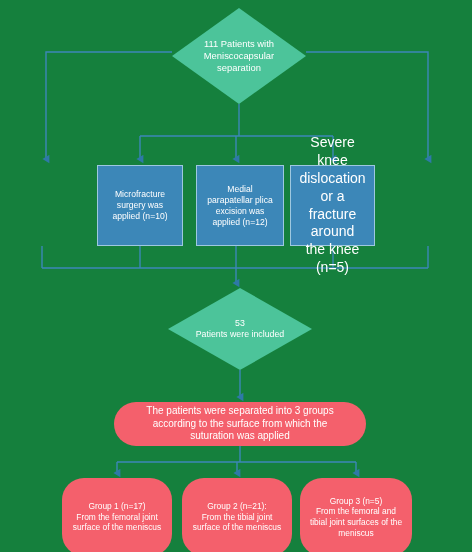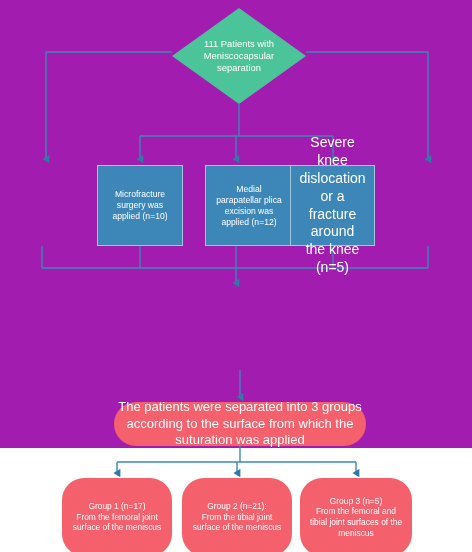--- a/index.html
+++ b/index.html
@@ -10,22 +10,22 @@
   }
   body {
     width: 472px;
     height: 552px;
     font-family: "Liberation Sans", sans-serif;
     overflow: hidden;
   }
   #flow-root {
     position: relative;
     width: 472px;
-    height: 448px;
-    background: #a21caf;
+    height: 552px;
+    background: #15803d;
   }
   #connector-layer {
     position: absolute;
     left: 0;
     top: 0;
     width: 472px;
     height: 552px;
     pointer-events: none;
   }
   .node {
@@ -80,28 +80,28 @@
     background: #F4606C;
     border-radius: 22px;
   }
 
   
   #node-diamond-top      { left: 172px; top: 8px;   width: 134px; height: 96px; }
   #node-diamond-top .node-text { font-size: 9.4px; }
 
   #node-excl-1 { left: 2px;   top: 165px; width: 88px; height: 81px; font-size: 8.6px; }
   #node-excl-2 { left: 97px;  top: 165px; width: 86px; height: 81px; font-size: 8.6px; }
-  #node-excl-3 { left: 205px; top: 165px; width: 88px; height: 81px; font-size: 8.6px; }
+  #node-excl-3 { left: 196px; top: 165px; width: 88px; height: 81px; font-size: 8.6px; }
   #node-excl-4 { left: 290px; top: 165px; width: 85px; height: 81px; font-size: 14px; }
   #node-excl-5 { left: 385px; top: 165px; width: 87px; height: 81px; font-size: 8.6px; }
 
   #node-diamond-included { left: 168px; top: 288px; width: 144px; height: 82px; }
   #node-diamond-included .node-text { font-size: 8.8px; }
 
-  #node-grouping { left: 114px; top: 402px; width: 252px; height: 44px; font-size: 13px; }
+  #node-grouping { left: 114px; top: 402px; width: 252px; height: 44px; font-size: 10px; }
 
   #node-group-1 { left: 62px;  top: 478px; width: 110px; height: 78px; font-size: 8.4px; }
   #node-group-2 { left: 182px; top: 478px; width: 110px; height: 78px; font-size: 8.4px; }
   #node-group-3 { left: 300px; top: 478px; width: 112px; height: 78px; font-size: 8.4px; }
 
   .conn-line {
     stroke: #3C87B8;
     stroke-width: 1.4;
     fill: none;
   }
@@ -172,20 +172,25 @@
   </div>
 
   <div class="node rect" id="node-excl-4">
     <span class="node-text">Severe knee
 dislocation or a
 fracture around
 the knee (n=5)</span>
   </div>
 
 
+  <div class="node diamond" id="node-diamond-included">
+    <div class="diamond-shape"></div>
+    <span class="node-text">53
+Patients were  included</span>
+  </div>
 
   <div class="node pill" id="node-grouping">
     <span class="node-text">The patients were separated into 3 groups
 according to the surface from which the
 suturation was applied</span>
   </div>
 
   <div class="node roundrect" id="node-group-1">
     <span class="node-text">Group 1 (n=17)
 From the femoral joint

